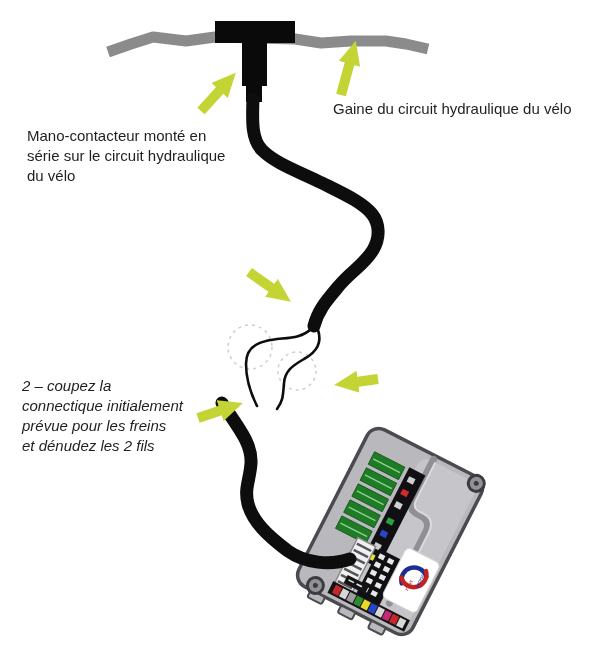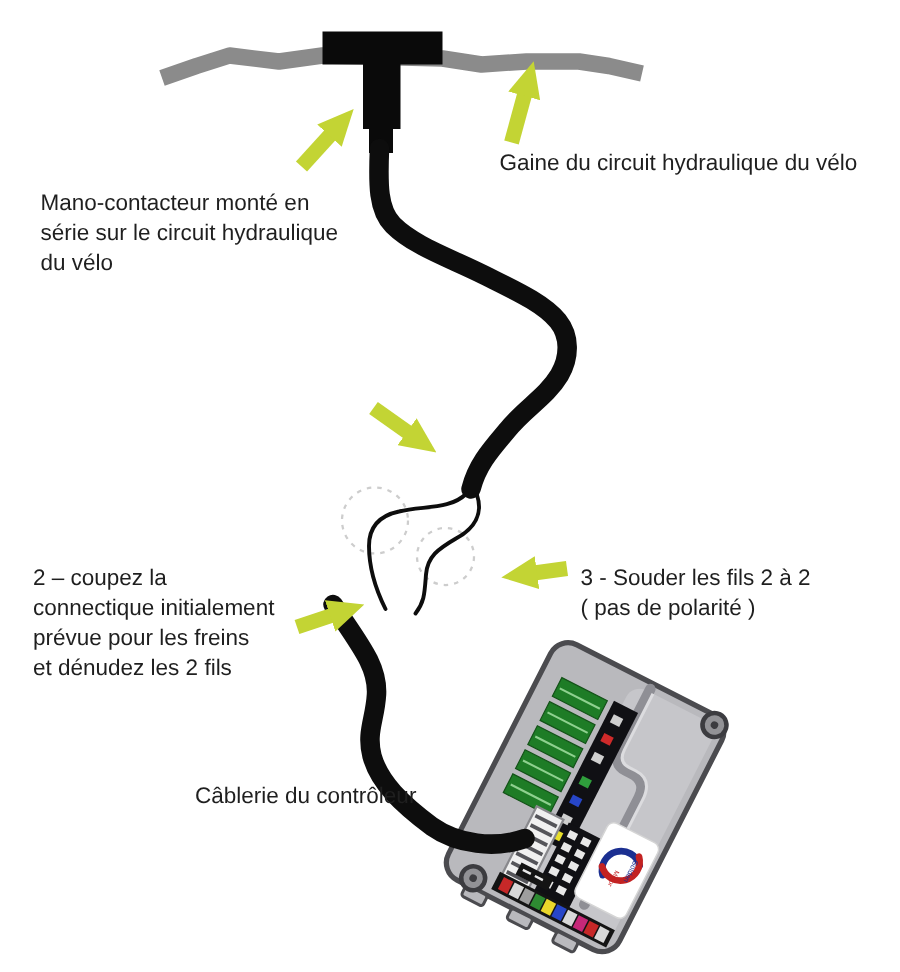--- a/index.html
+++ b/index.html
@@ -154,21 +154,18 @@
       <line class="arrow-line" x1="249" y1="272" x2="273" y2="289" marker-end="url(#ah)"></line>
       <line class="arrow-line" x1="198" y1="418" x2="222" y2="410" marker-end="url(#ah)"></line>
       <line class="arrow-line" x1="378" y1="379" x2="356" y2="382" marker-end="url(#ah)"></line>
     </g>
   </svg>
 
   <div class="note" style="left:333px;top:99px;width:260px;">Gaine du circuit hydraulique du vélo</div>
   <div class="note" style="left:27px;top:126px;width:230px;">Mano-contacteur monté en
 série sur le circuit hydraulique
 du vélo</div>
-  <div class="note" style="left:22px;top:376px;width:190px;">2 – coupez la
+  <div class="note" style="left:22px;top:376px;width:190px;font-style:italic;">2 – coupez la
 connectique initialement
 prévue pour les freins
 et dénudez les 2 fils</div>
-  <div class="note" style="left:387px;top:376px;width:200px;">3 - Souder les fils 2 à 2
-( pas de polarité )</div>
-  <div class="note" style="left:130px;top:521px;width:200px;">Câblerie du contrôleur</div>
 
 </div>
 
 </body></html>

